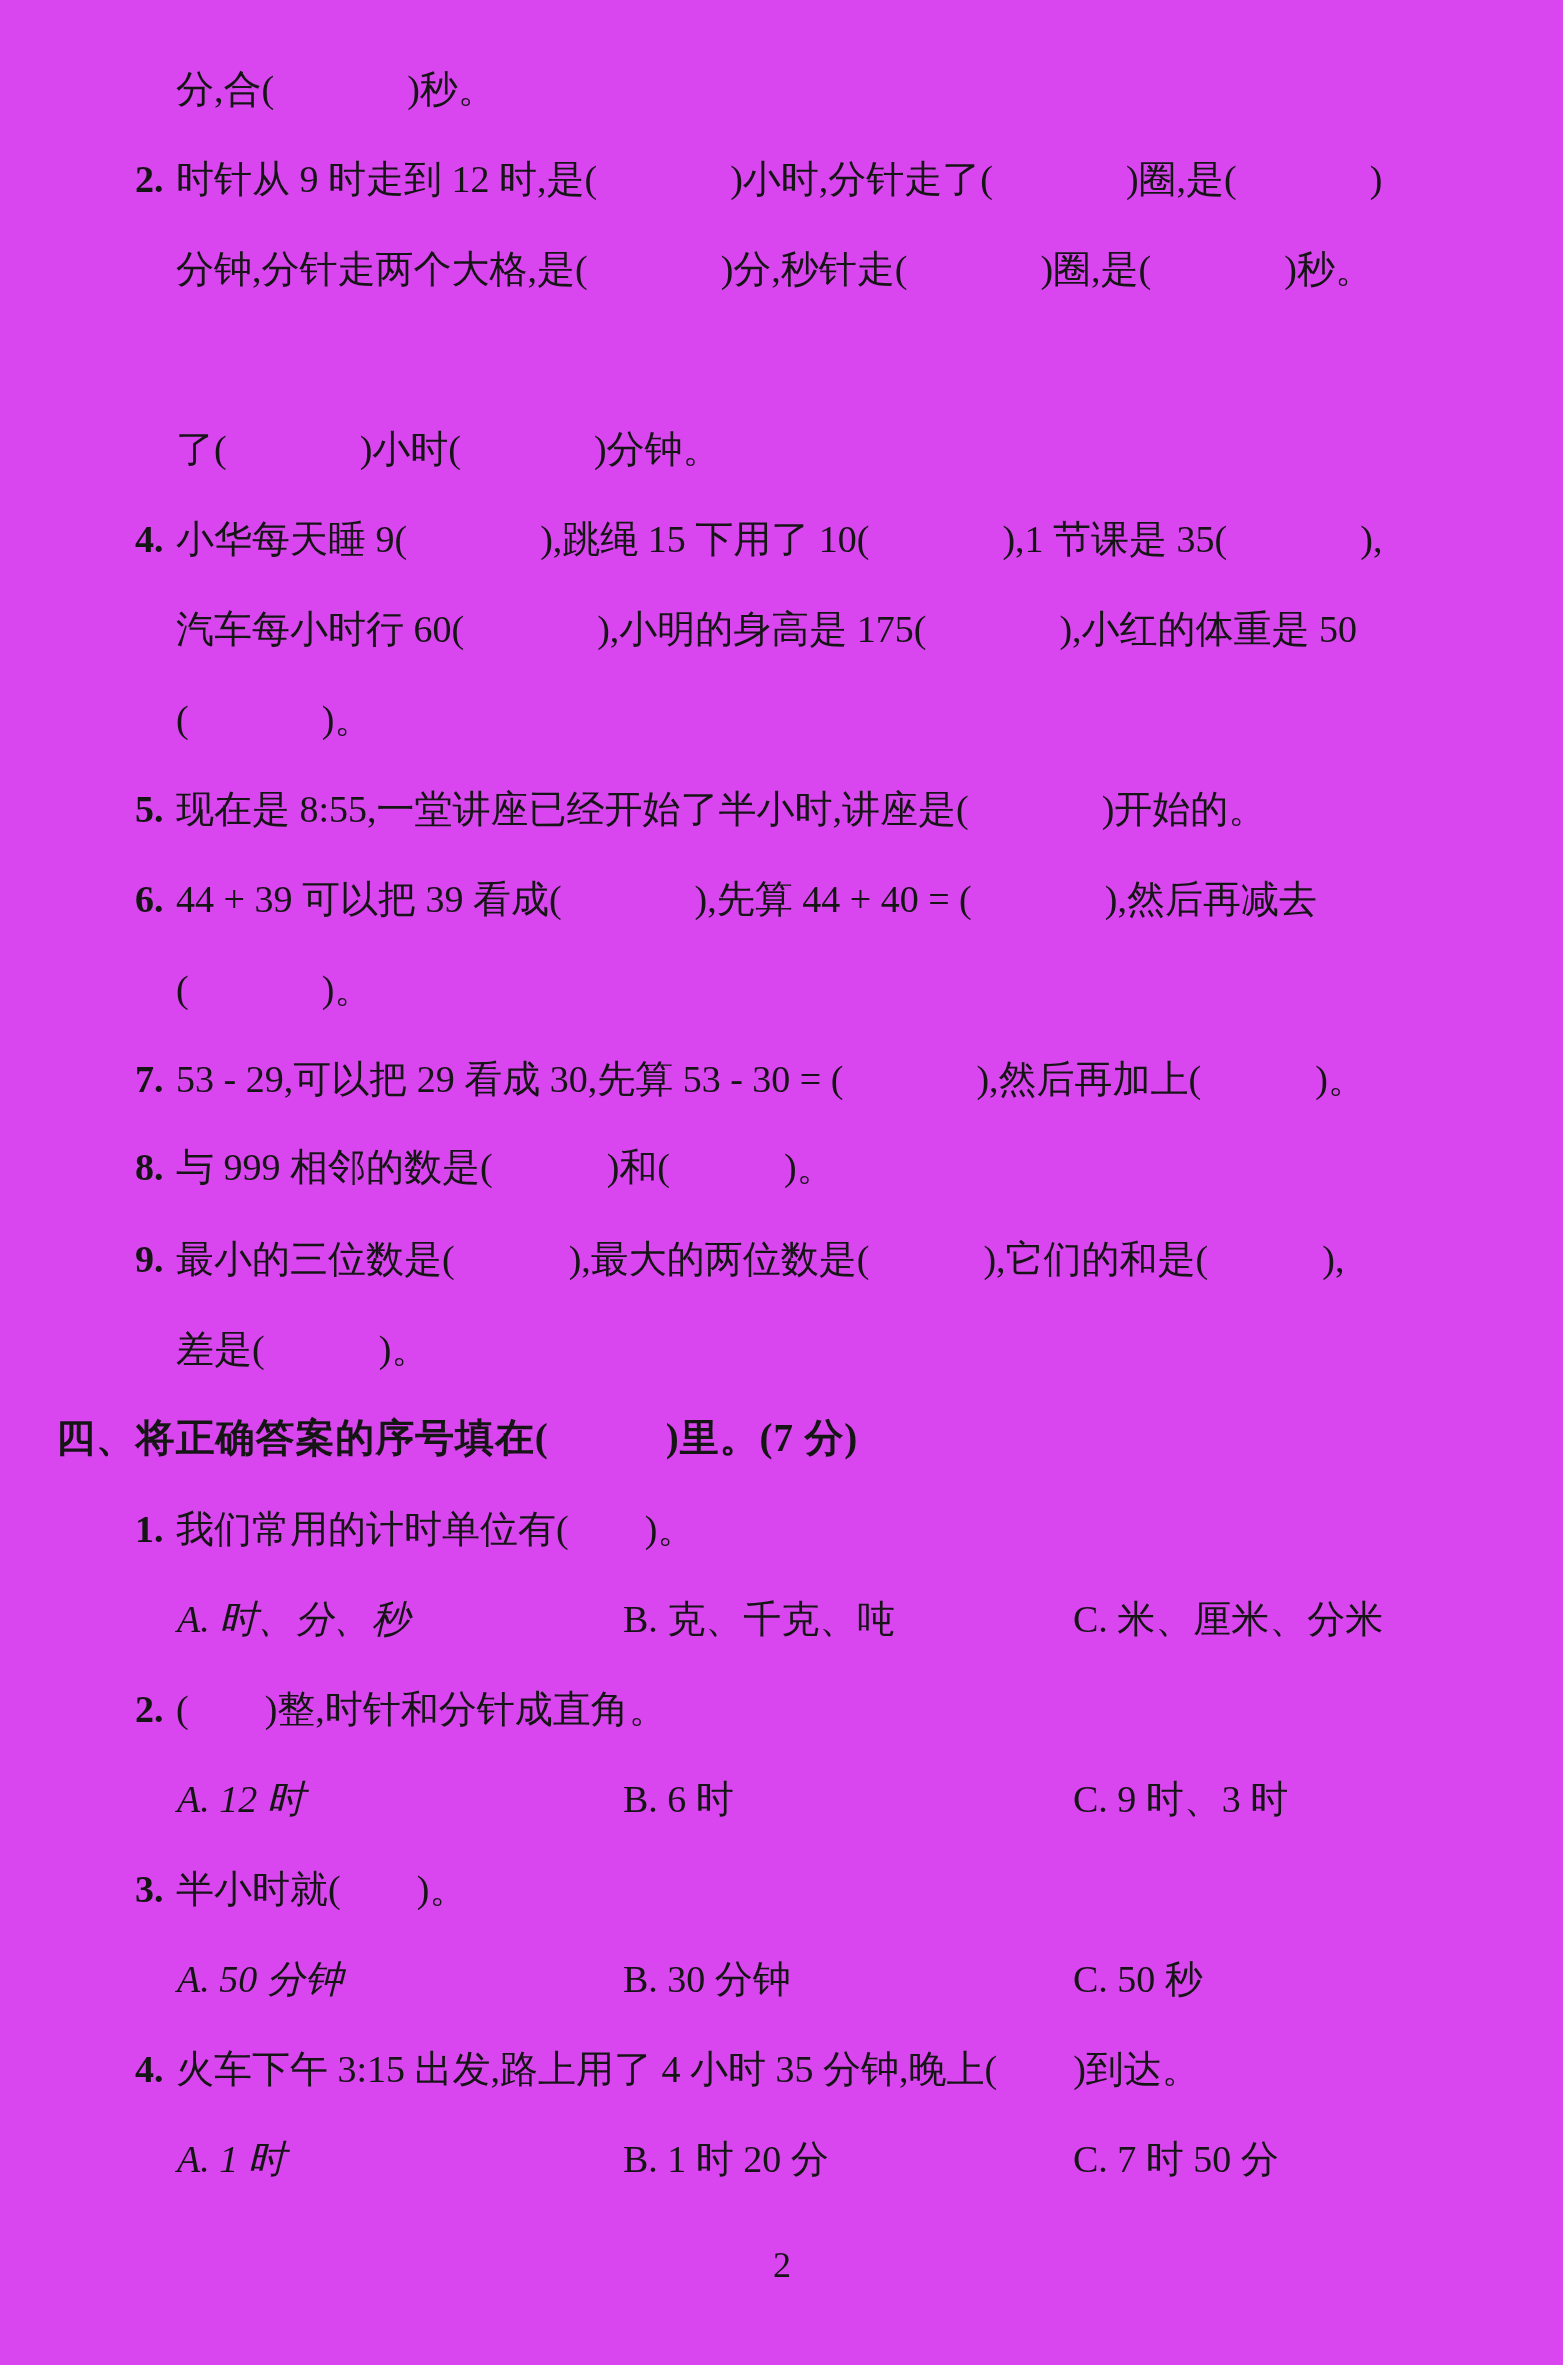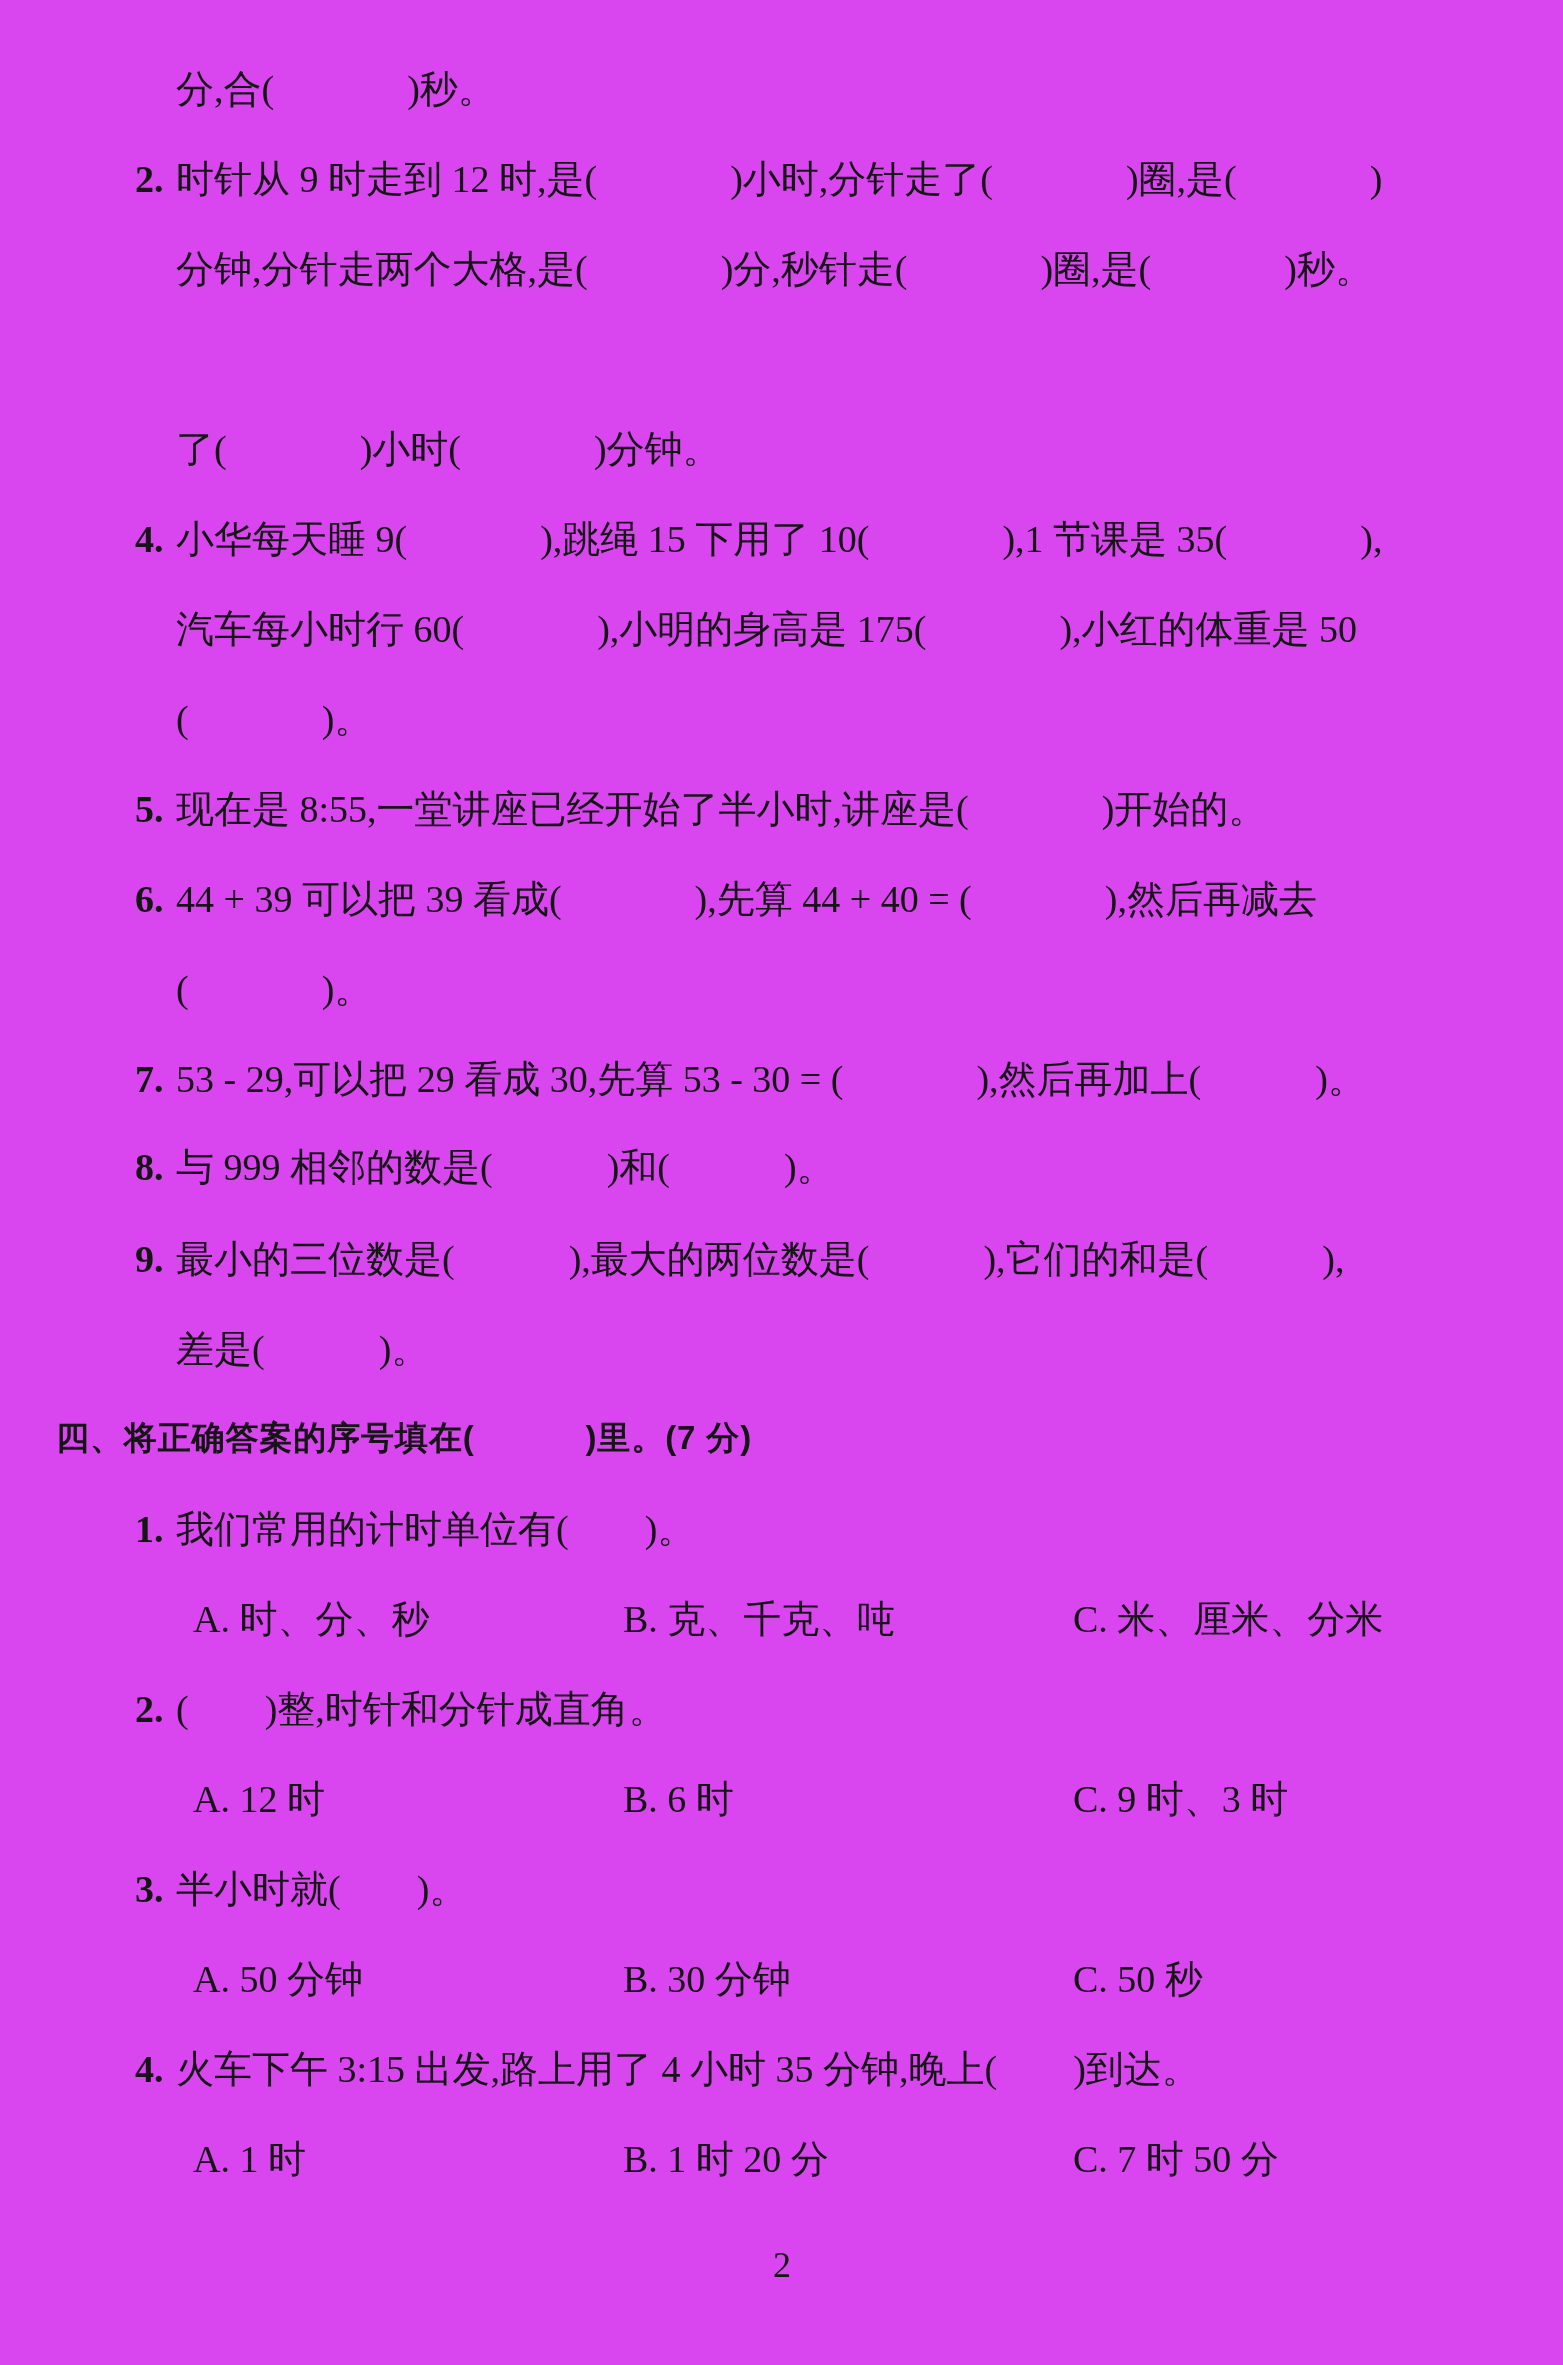--- a/index.html
+++ b/index.html
@@ -22,28 +22,28 @@
   .cont { left: 176px; }
   .qnum {
     font-weight: bold;
     display: inline-block;
     min-width: 41px;
     white-space: pre;
   }
   .qtext { white-space: pre; text-align: right; }
   .sec-header {
     left: 56px;
-    font-family: Liberation Sans, sans-serif;
+    font-family: Liberation Serif, serif;
     font-weight: bold;
-    font-size: 33px;
+    font-size: 39px;
     letter-spacing: 0.9px;
   }
   .opts { left: 177px; width: 1332px; height: 45px; }
   .opt { position: absolute; top: 0; white-space: pre; }
-  .opt-a { left: 16px; }
+  .opt-a { left: 0; font-style: italic; }
   .opt-b { left: 446px; }
   .opt-c { left: 896px; }
   .page-num {
     left: 0;
     width: 100%;
     text-align: center;
     font-size: 36px;
   }
 </style>
 </head>

